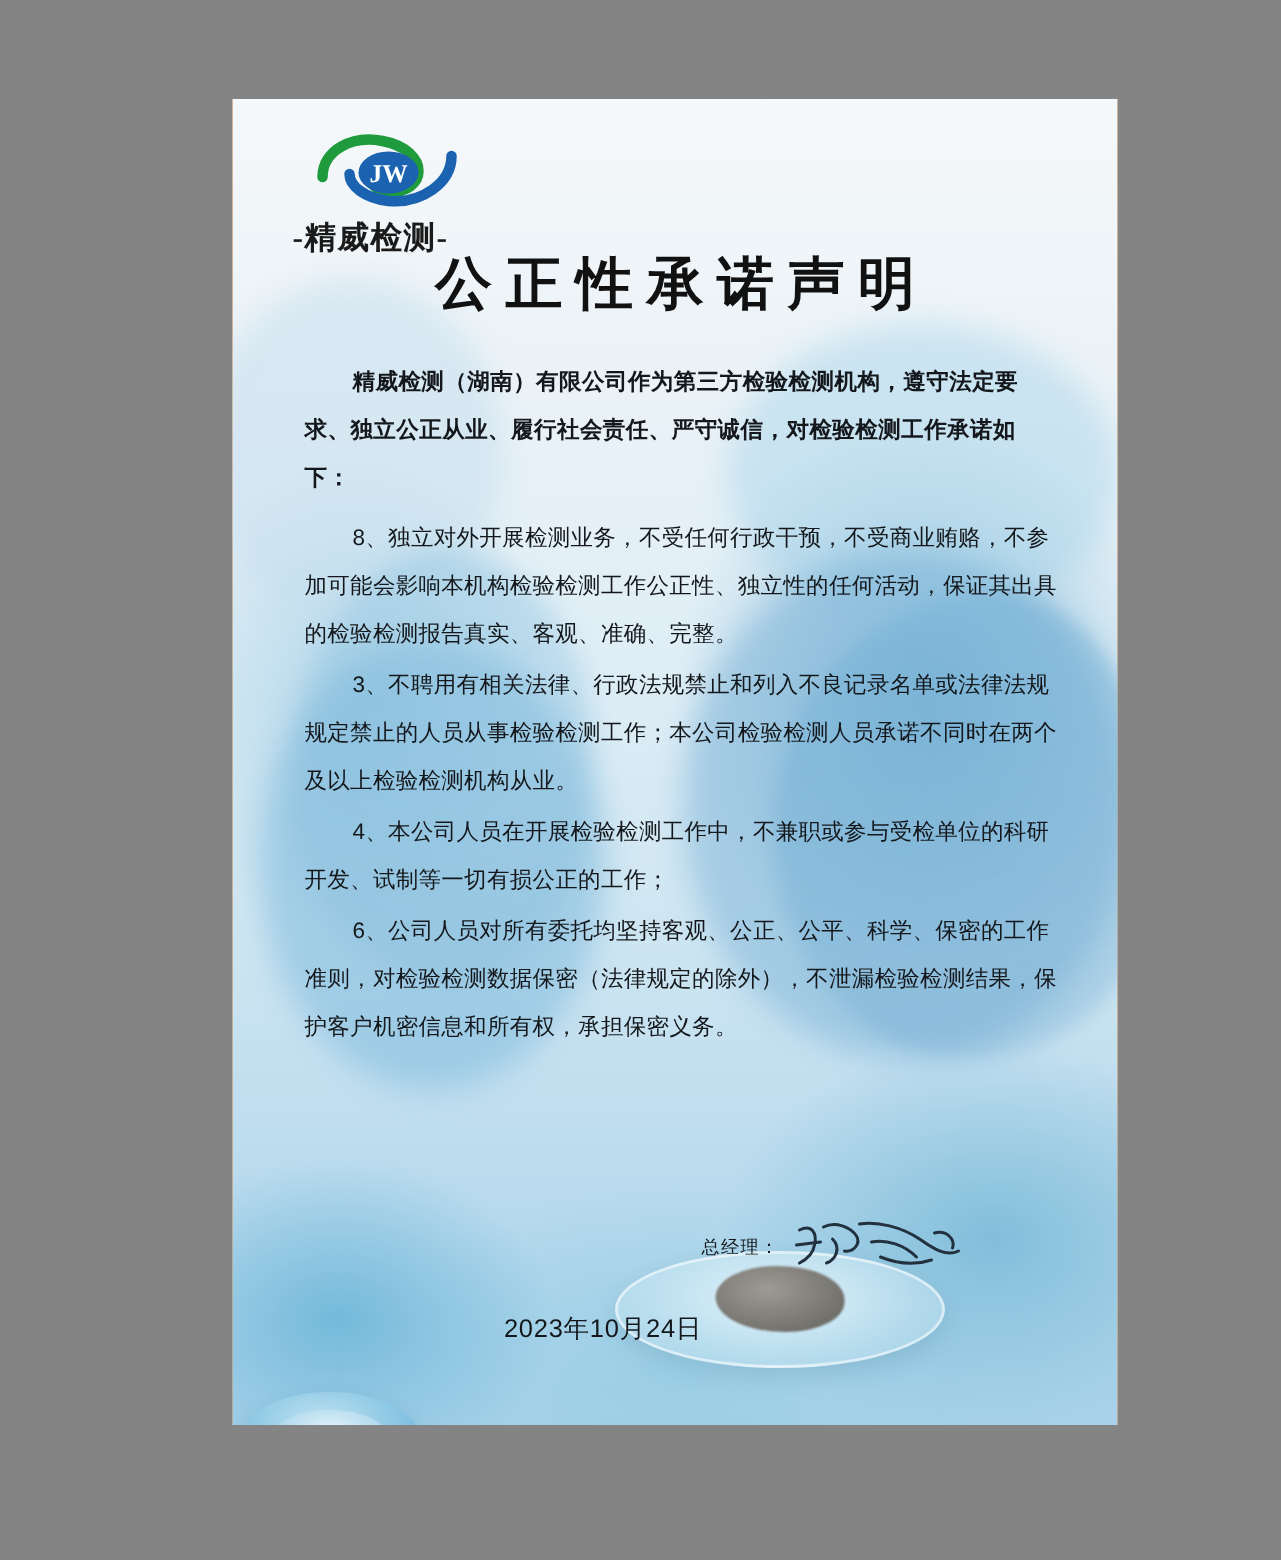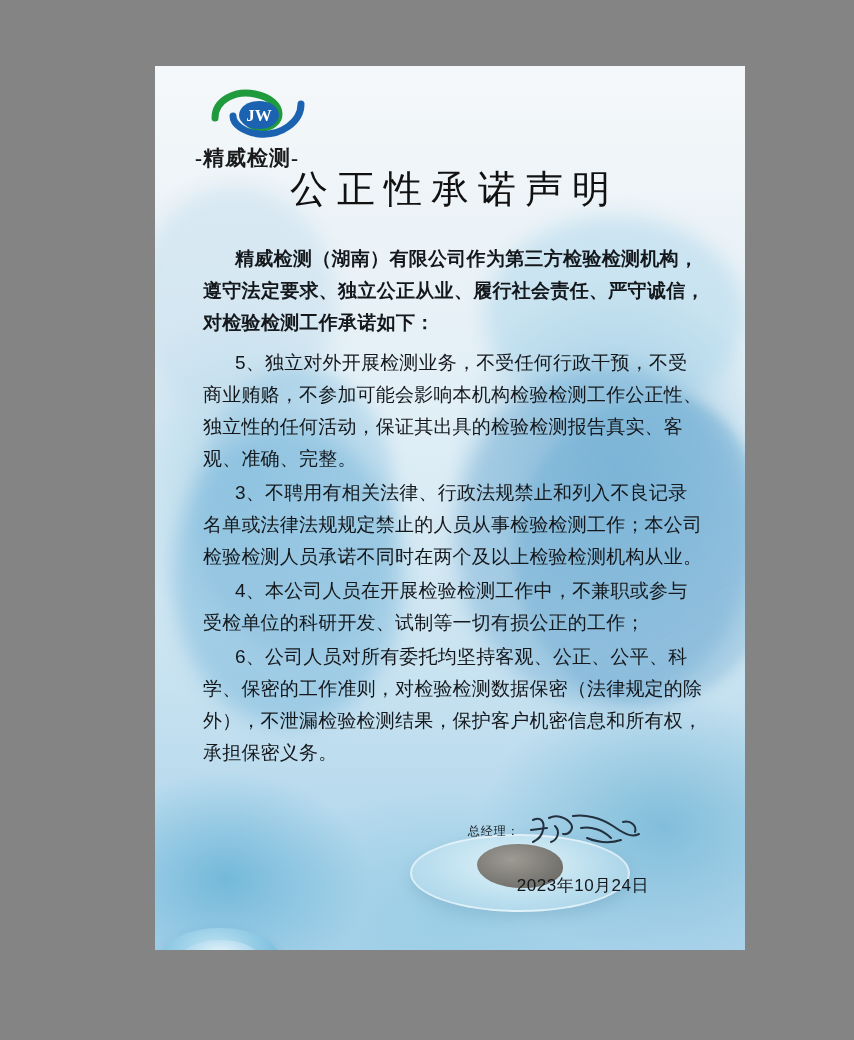--- a/index.html
+++ b/index.html
@@ -124,33 +124,33 @@
     color: #1a1a1a;
     width: 130px;
     margin-left: 0px;
   }
   .title {
     position: absolute;
     left: 0; right: 0;
     top: 98px;
     text-align: center;
     font-family: "Liberation Serif", serif;
-    font-weight: normal;
+    font-weight: bold;
     font-size: 38px;
     letter-spacing: 9px;
     color: #111;
     text-indent: 9px;
   }
   .body-text {
     position: absolute;
     left: 48px;
     right: 40px;
     top: 158px;
     color: #14181c;
-    font-size: 19px;
+    font-size: 15px;
     line-height: 32px;
   }
   .intro {
     font-weight: bold;
     text-indent: 32px;
     margin-bottom: 8px;
     letter-spacing: 0.3px;
   }
   .clause {
     text-indent: 32px;
@@ -176,21 +176,21 @@
     vertical-align: middle;
     width: 120px;
     height: 46px;
     margin-left: 4px;
     margin-right: 50px;
   }
   .date-row {
     position: absolute;
     left: 0; right: 96px;
     top: 808px;
-    text-align: right;
+    text-align: center;
     font-size: 17px;
     color: #14181c;
     letter-spacing: 0.5px;
   }
 </style>
 </head>
 <body>
 
 <div class="page-wrap">
 
@@ -219,21 +219,21 @@
             <text x="50" y="33" font-family="Liberation Serif, serif" font-size="17" font-weight="bold" fill="#ffffff" text-anchor="middle">JW</text>
           </svg>
         </div>
         <div class="logo-text">-精威检测-</div>
       </div>
 
       <div class="title">公正性承诺声明</div>
 
       <div class="body-text">
         <p class="intro">精威检测（湖南）有限公司作为第三方检验检测机构，遵守法定要求、独立公正从业、履行社会责任、严守诚信，对检验检测工作承诺如下：</p>
-        <p class="clause">5、独立对外开展检测业务，不受任何行政干预，不受商业贿赂，不参加可能会影响本机构检验检测工作公正性、独立性的任何活动，保证其出具的检验检测报告真实、客观、准确、完整。</p>
+        <p class="clause">8、独立对外开展检测业务，不受任何行政干预，不受商业贿赂，不参加可能会影响本机构检验检测工作公正性、独立性的任何活动，保证其出具的检验检测报告真实、客观、准确、完整。</p>
         <p class="clause">3、不聘用有相关法律、行政法规禁止和列入不良记录名单或法律法规规定禁止的人员从事检验检测工作；本公司检验检测人员承诺不同时在两个及以上检验检测机构从业。</p>
         <p class="clause">4、本公司人员在开展检验检测工作中，不兼职或参与受检单位的科研开发、试制等一切有损公正的工作；</p>
         <p class="clause">6、公司人员对所有委托均坚持客观、公正、公平、科学、保密的工作准则，对检验检测数据保密（法律规定的除外），不泄漏检验检测结果，保护客户机密信息和所有权，承担保密义务。</p>
       </div>
 
       <div class="sign-row">
         <span class="sign-label">总经理：</span>
         <span class="signature">
           <svg width="120" height="46" viewBox="0 0 120 46" xmlns="http://www.w3.org/2000/svg">
             <g fill="none" stroke="#23313f" stroke-width="2" stroke-linecap="round" stroke-linejoin="round">

